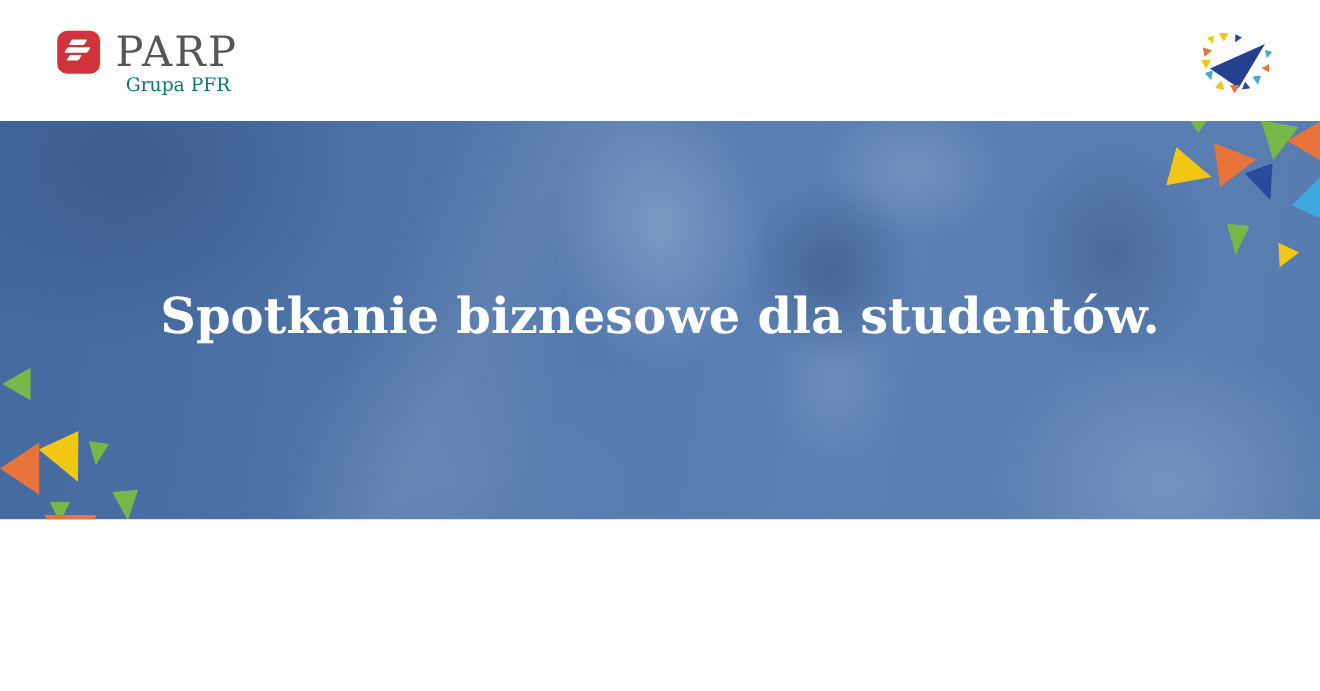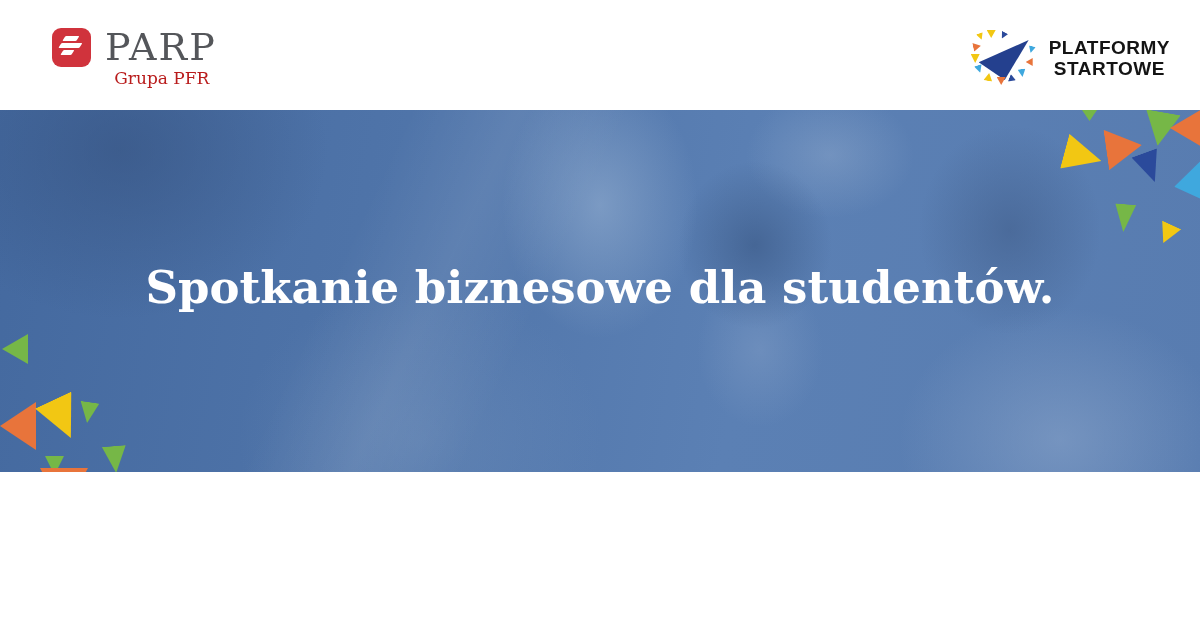--- a/index.html
+++ b/index.html
@@ -14,21 +14,21 @@
   .hdr { position:absolute; top:0; left:12px; width:1200px; height:110px; background:#fff;text-align:center; }
 
   .parp { position:absolute; left:40px; top:28px; display:flex; }
   .parp-mark { position:relative; width:39px; height:39px; background:#d0333c; border-radius:9px; }
   .parp-mark span { position:absolute; background:#fff; height:4.6px; transform:skewX(-32deg); border-radius:1px; }
   .parp-mark .s1 { left:12px; top:8px;  width:14px; }
   .parp-mark .s2 { left:8px;  top:15px; width:21px; }
   .parp-mark .s3 { left:10px; top:22px; width:11px; }
   .parp-text { margin-left:14px; }
   .parp-name { font-family:"DejaVu Serif", serif; font-size:38px; line-height:38px; color:#54565a; letter-spacing:2px; }
-  .parp-sub  { font-family:"DejaVu Serif", serif; font-size:17px; color:#b91c1c; margin-top:2px; margin-left:2px; }
+  .parp-sub  { font-family:"DejaVu Serif", serif; font-size:17px; color:#0f766e; margin-top:2px; margin-left:2px; }
 
   .plat { position:absolute; right:42px; top:30px; display:flex; align-items:center; }
   .plat-burst { position:relative; width:64px; height:56px; margin-right:14px; }
   .plat-big { position:absolute; left:8px; top:8px; width:50px; height:42px; background:#24408e;
               clip-path:polygon(100% 5%, 0% 58%, 52% 100%); }
   .mt { position:absolute; }
   .tri-d { clip-path:polygon(0 0, 100% 0, 50% 100%); }
   .tri-u { clip-path:polygon(50% 0, 0 100%, 100% 100%); }
   .tri-l { clip-path:polygon(100% 0, 100% 100%, 0 50%); }
   .tri-r { clip-path:polygon(0 0, 0 100%, 100% 50%); }
@@ -87,24 +87,20 @@
         <span class="mt tri-d c-yel" style="left:0;top:24px;width:9px;height:9px;"></span>
         <span class="mt tri-d c-lbl" style="left:4px;top:35px;width:8px;height:8px;transform:rotate(-18deg);"></span>
         <span class="mt tri-u c-yel" style="left:13px;top:43px;width:9px;height:8px;transform:rotate(10deg);"></span>
         <span class="mt tri-d c-org" style="left:26px;top:47px;width:9px;height:8px;"></span>
         <span class="mt tri-r c-dbl" style="left:38px;top:45px;width:7px;height:8px;transform:rotate(22deg);"></span>
         <span class="mt tri-d c-lbl" style="left:47px;top:39px;width:8px;height:8px;transform:rotate(-8deg);"></span>
         <span class="mt tri-l c-org" style="left:55px;top:28px;width:7px;height:8px;"></span>
         <span class="mt tri-d c-yel" style="left:6px;top:3px;width:7px;height:7px;transform:rotate(-20deg);"></span>
         <span class="mt tri-d c-lbl" style="left:57px;top:16px;width:7px;height:7px;transform:rotate(15deg);"></span>
       </div>
-      <div class="plat-text">
-        <div>PLATFORMY</div>
-        <div>STARTOWE</div>
-      </div>
     </div>
   </div>
 
   <div class="band">
 
     <span class="dt tri-l c-grn" style="left:2px;top:224px;width:26px;height:30px;"></span>
     <span class="dt tri-l c-org" style="left:0;top:292px;width:36px;height:48px;"></span>
     <span class="dt tri-d c-yel" style="left:42px;top:288px;width:40px;height:42px;transform:rotate(-25deg);"></span>
     <span class="dt tri-d c-grn" style="left:79px;top:292px;width:19px;height:21px;transform:rotate(8deg);"></span>
     <span class="dt tri-d c-grn" style="left:103px;top:336px;width:24px;height:27px;transform:rotate(-5deg);"></span>

